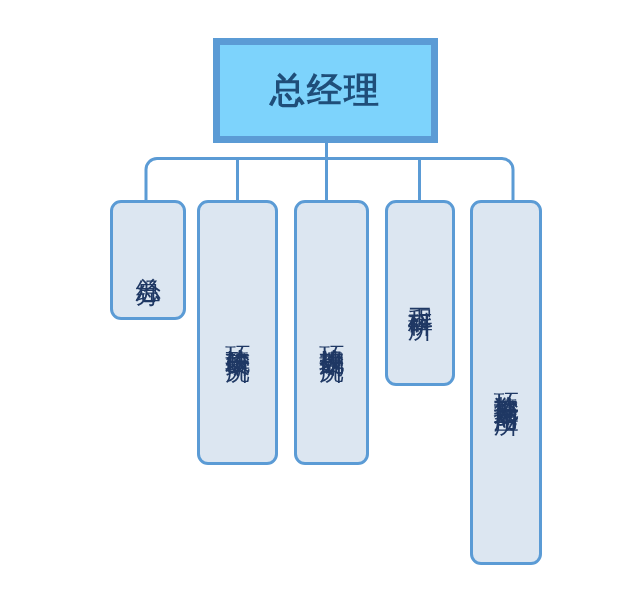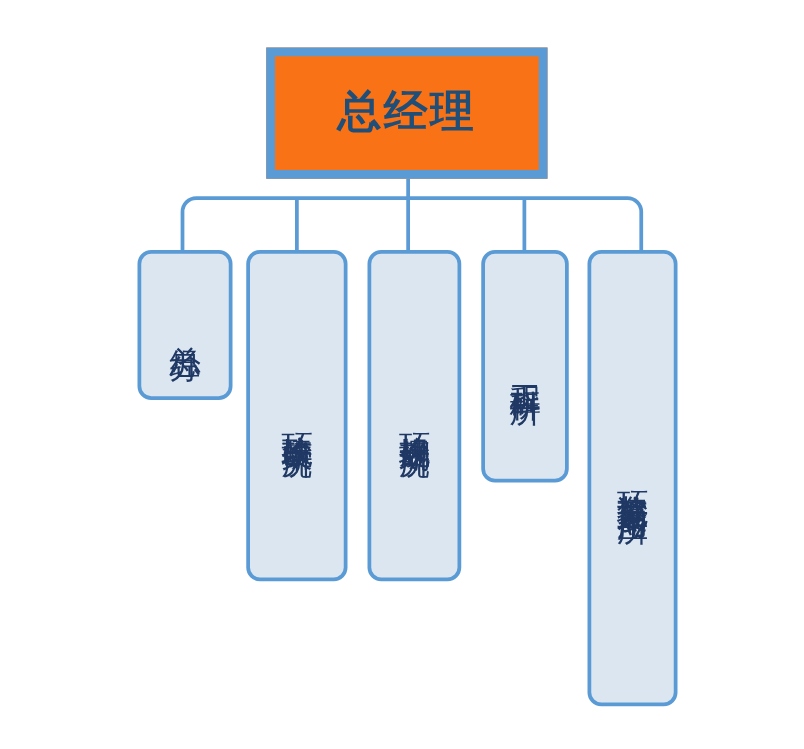--- a/index.html
+++ b/index.html
@@ -25,21 +25,21 @@
     height: 599px;
     pointer-events: none;
   }
   .root-node {
     position: absolute;
     left: 213px;
     top: 38px;
     width: 225px;
     height: 105px;
     box-sizing: border-box;
-    background: #f97316;
+    background: #7dd3fc;
     border: 7px solid #5b9bd5;
     display: flex;
     align-items: center;
     justify-content: center;
   }
   .root-label {
     font-size: 35px;
     font-weight: bold;
     color: #1f4e79;
     letter-spacing: 2px;

